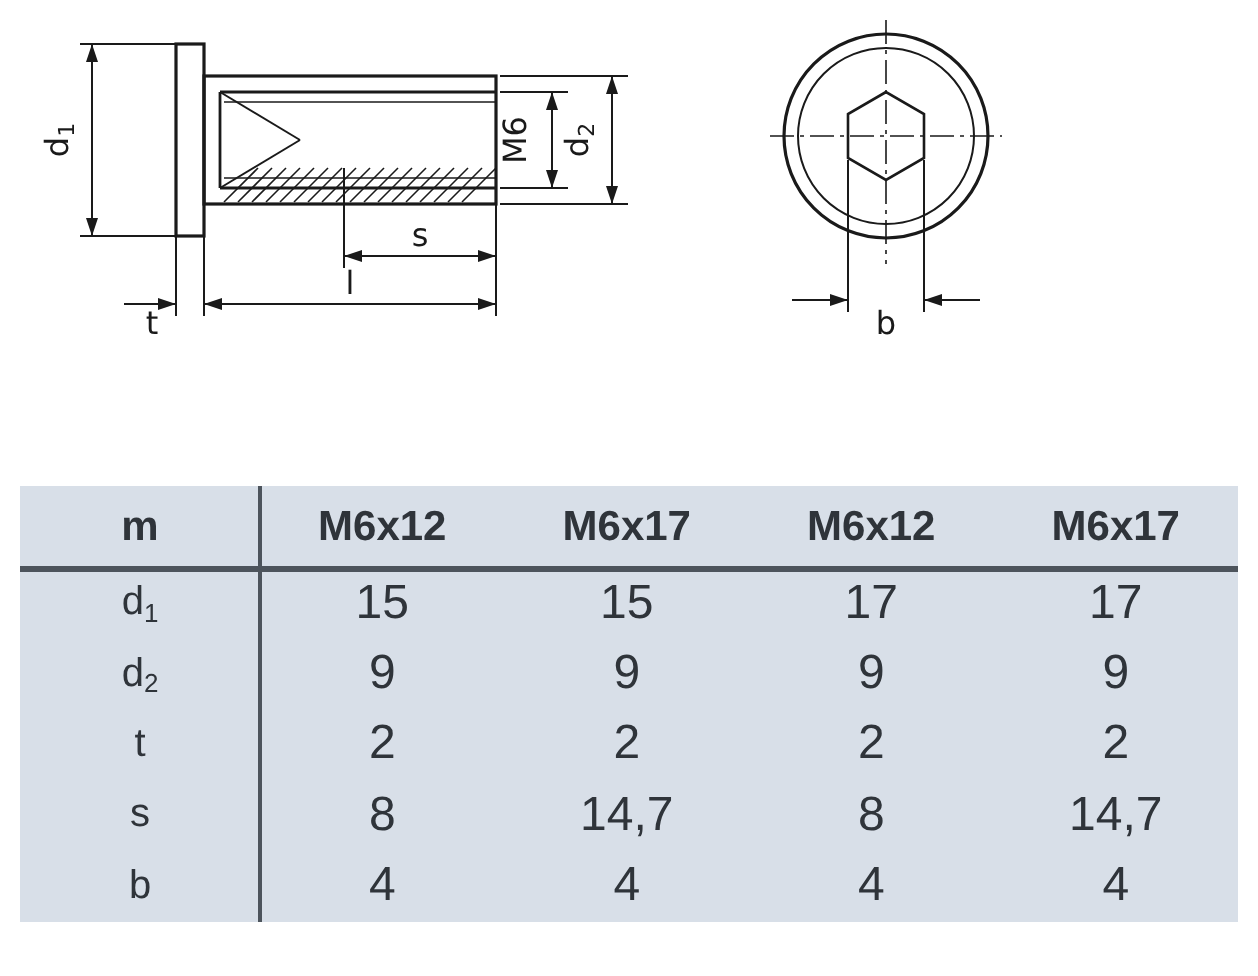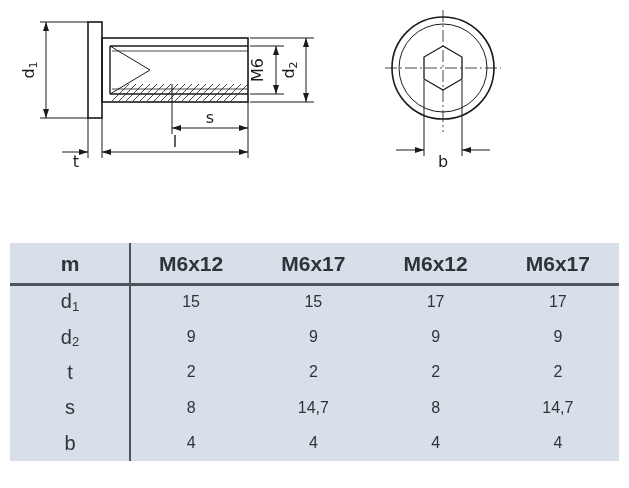--- a/index.html
+++ b/index.html
@@ -5,21 +5,21 @@
   html,body{margin:0;padding:0;background:#ffffff;}
   .canvas{position:relative;width:629px;height:488px;background:#ffffff;overflow:hidden;
           font-family:"Liberation Sans",sans-serif;}
   svg text{font-family:"DejaVu Sans",sans-serif;fill:#1a1a1a;}
 
   .spec-table{position:absolute;left:10px;top:243px;width:609px;height:218px;
               background:#d8dfe8;display:grid;
               grid-template-columns:120px 1fr 1fr 1fr 1fr;
               grid-template-rows:41px repeat(5,1fr);}
   .cell{display:flex;align-items:center;justify-content:center;
-        color:#2f343a;font-size:16px;}
+        color:#2f343a;font-size:24px;}
   .hdr{font-weight:bold;font-size:21px;}
   .rowlabel{font-size:20px;}
   .sublbl{font-size:13px;position:relative;top:5px;line-height:0;}
   .vline{position:absolute;left:119px;top:0;bottom:0;width:2px;background:#4d545c;}
   .hline{position:absolute;left:0;right:0;top:40px;height:3px;background:#4d545c;}
 </style>
 </head>
 <body>
 
 <div class="canvas">

